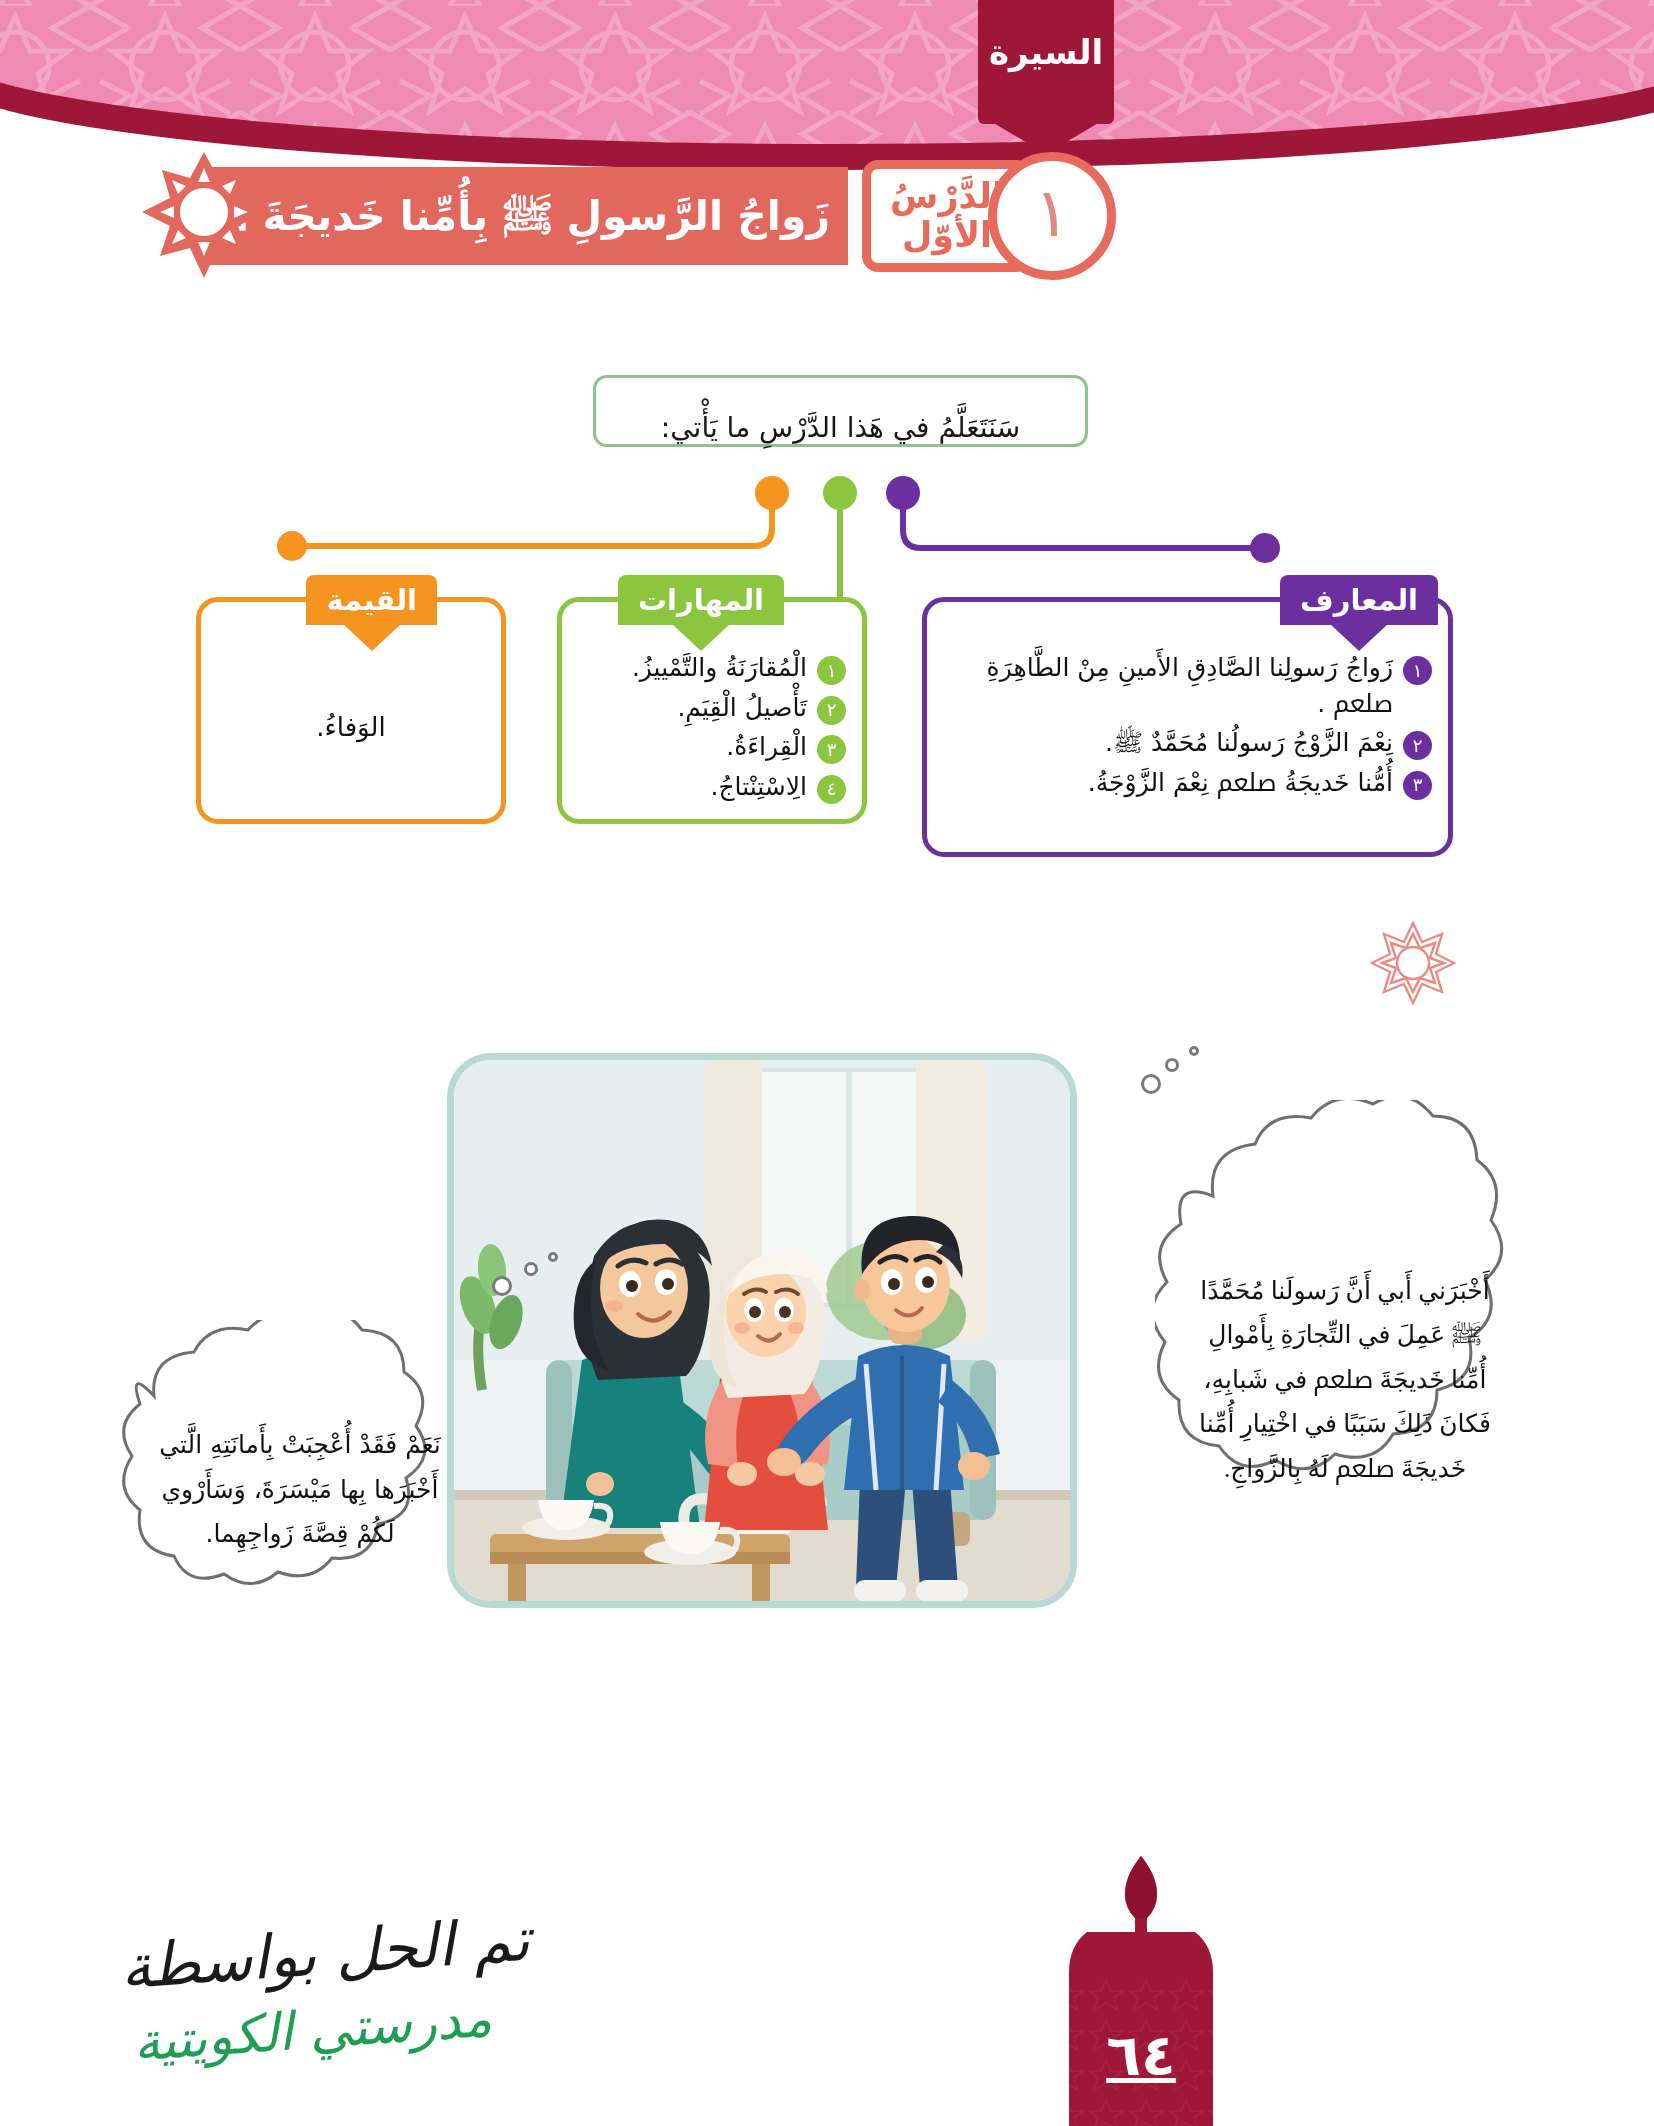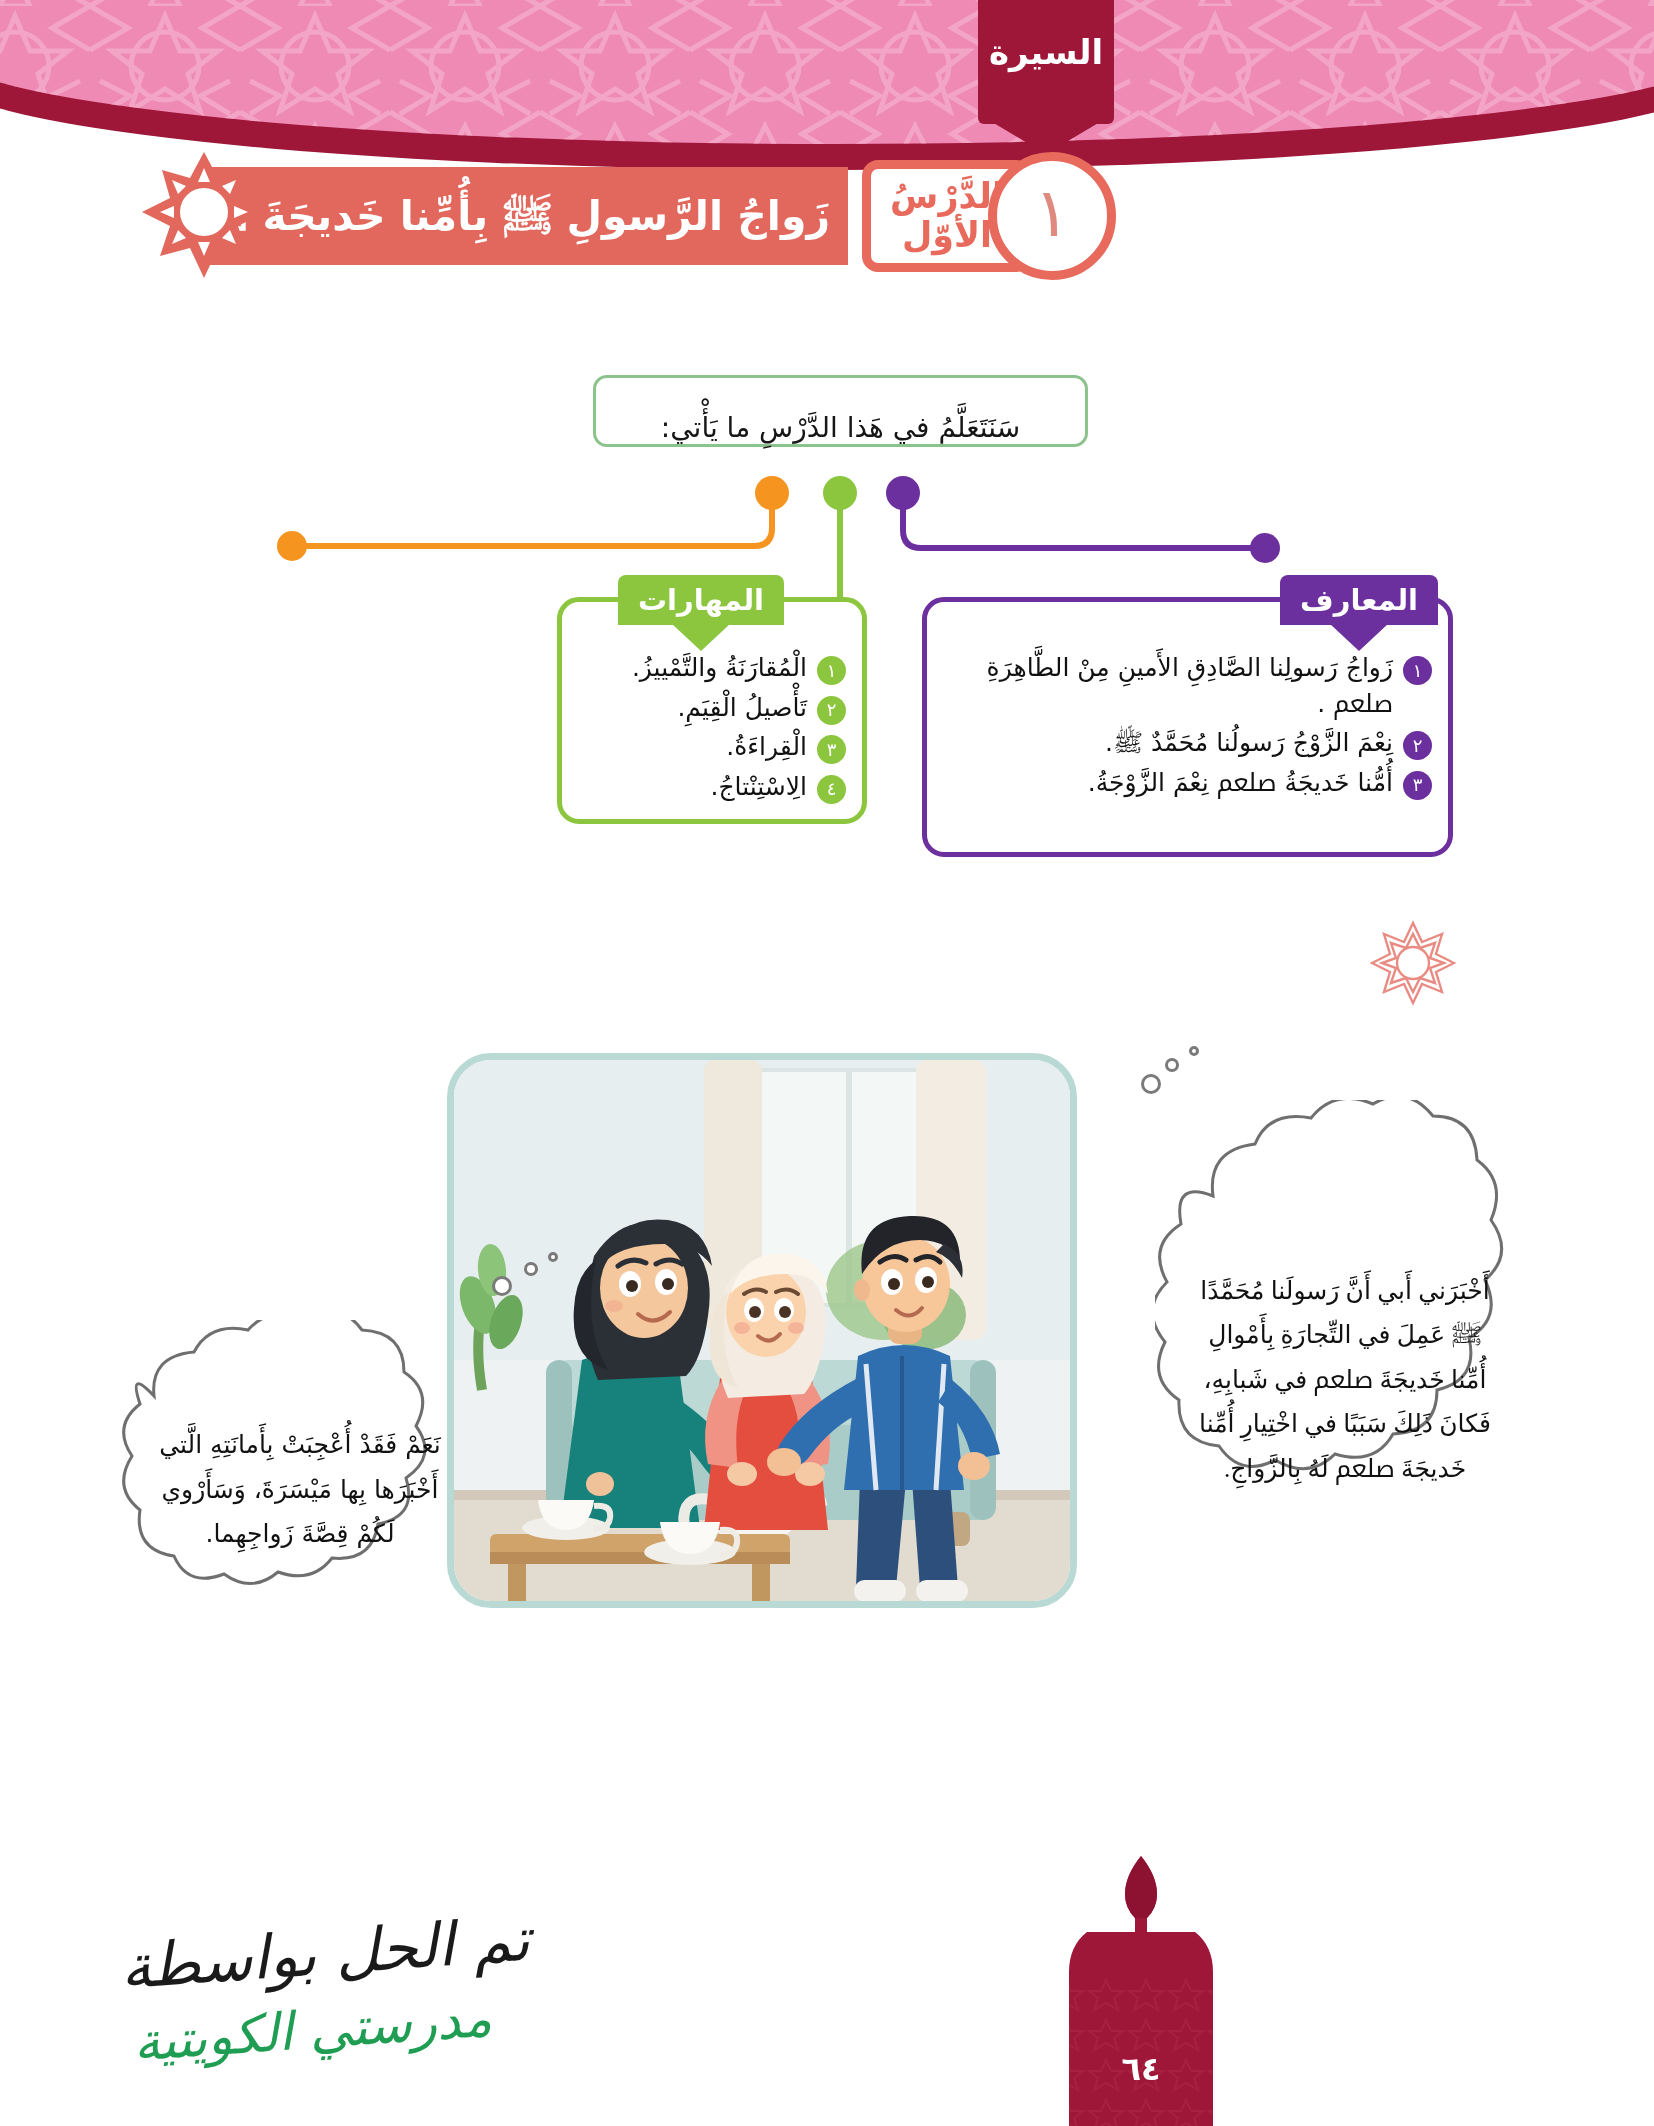--- a/index.html
+++ b/index.html
@@ -369,23 +369,24 @@
     height: 270px;
     z-index: 4;
   }
   .page-number {
     position: absolute;
     bottom: 38px;
     left: 1046px;
     width: 190px;
     text-align: center;
     color: #ffffff;
-    font-size: 32px;
+    font-size: 57px;
     font-weight: 700;
     z-index: 6;
+    text-decoration: underline;
   }
 
   .watermark {
     position: absolute;
     left: 16px;
     bottom: 28px;
     z-index: 7;
     width: 520px;
     height: 190px;
   }
@@ -528,20 +529,26 @@
         <span class="obj-num skills">٣</span>
         <span class="obj-li-text">الْقِراءَةُ.</span>
       </li>
       <li class="obj-li">
         <span class="obj-num skills">٤</span>
         <span class="obj-li-text">الِاسْتِنْتاجُ.</span>
       </li>
     </ul>
   </div>
 
+  <div class="obj-box value">
+    <div class="obj-tab value">
+      <span>القيمة</span>
+    </div>
+    <div class="value-text">الوَفاءُ.</div>
+  </div>
 
   <svg class="tamheed-star" style="position:absolute; top:920px; left:1370px; width:86px; height:86px; z-index:5;" viewBox="0 0 86 86">
     <g fill="none" stroke="#e98b82" stroke-width="2.4">
       <path d="M43 3 L52 22 L72 14 L66 34 L84 43 L66 52 L72 72 L52 64 L43 83 L34 64 L14 72 L20 52 L2 43 L20 34 L14 14 L34 22 Z"></path>
       <path d="M43 14 L50 28 L65 23 L60 38 L74 43 L60 48 L65 63 L50 58 L43 72 L36 58 L21 63 L26 48 L12 43 L26 38 L21 23 L36 28 Z"></path>
       <circle cx="43" cy="43" r="16"></circle>
     </g>
   </svg>
 
   <div class="illus-frame">

